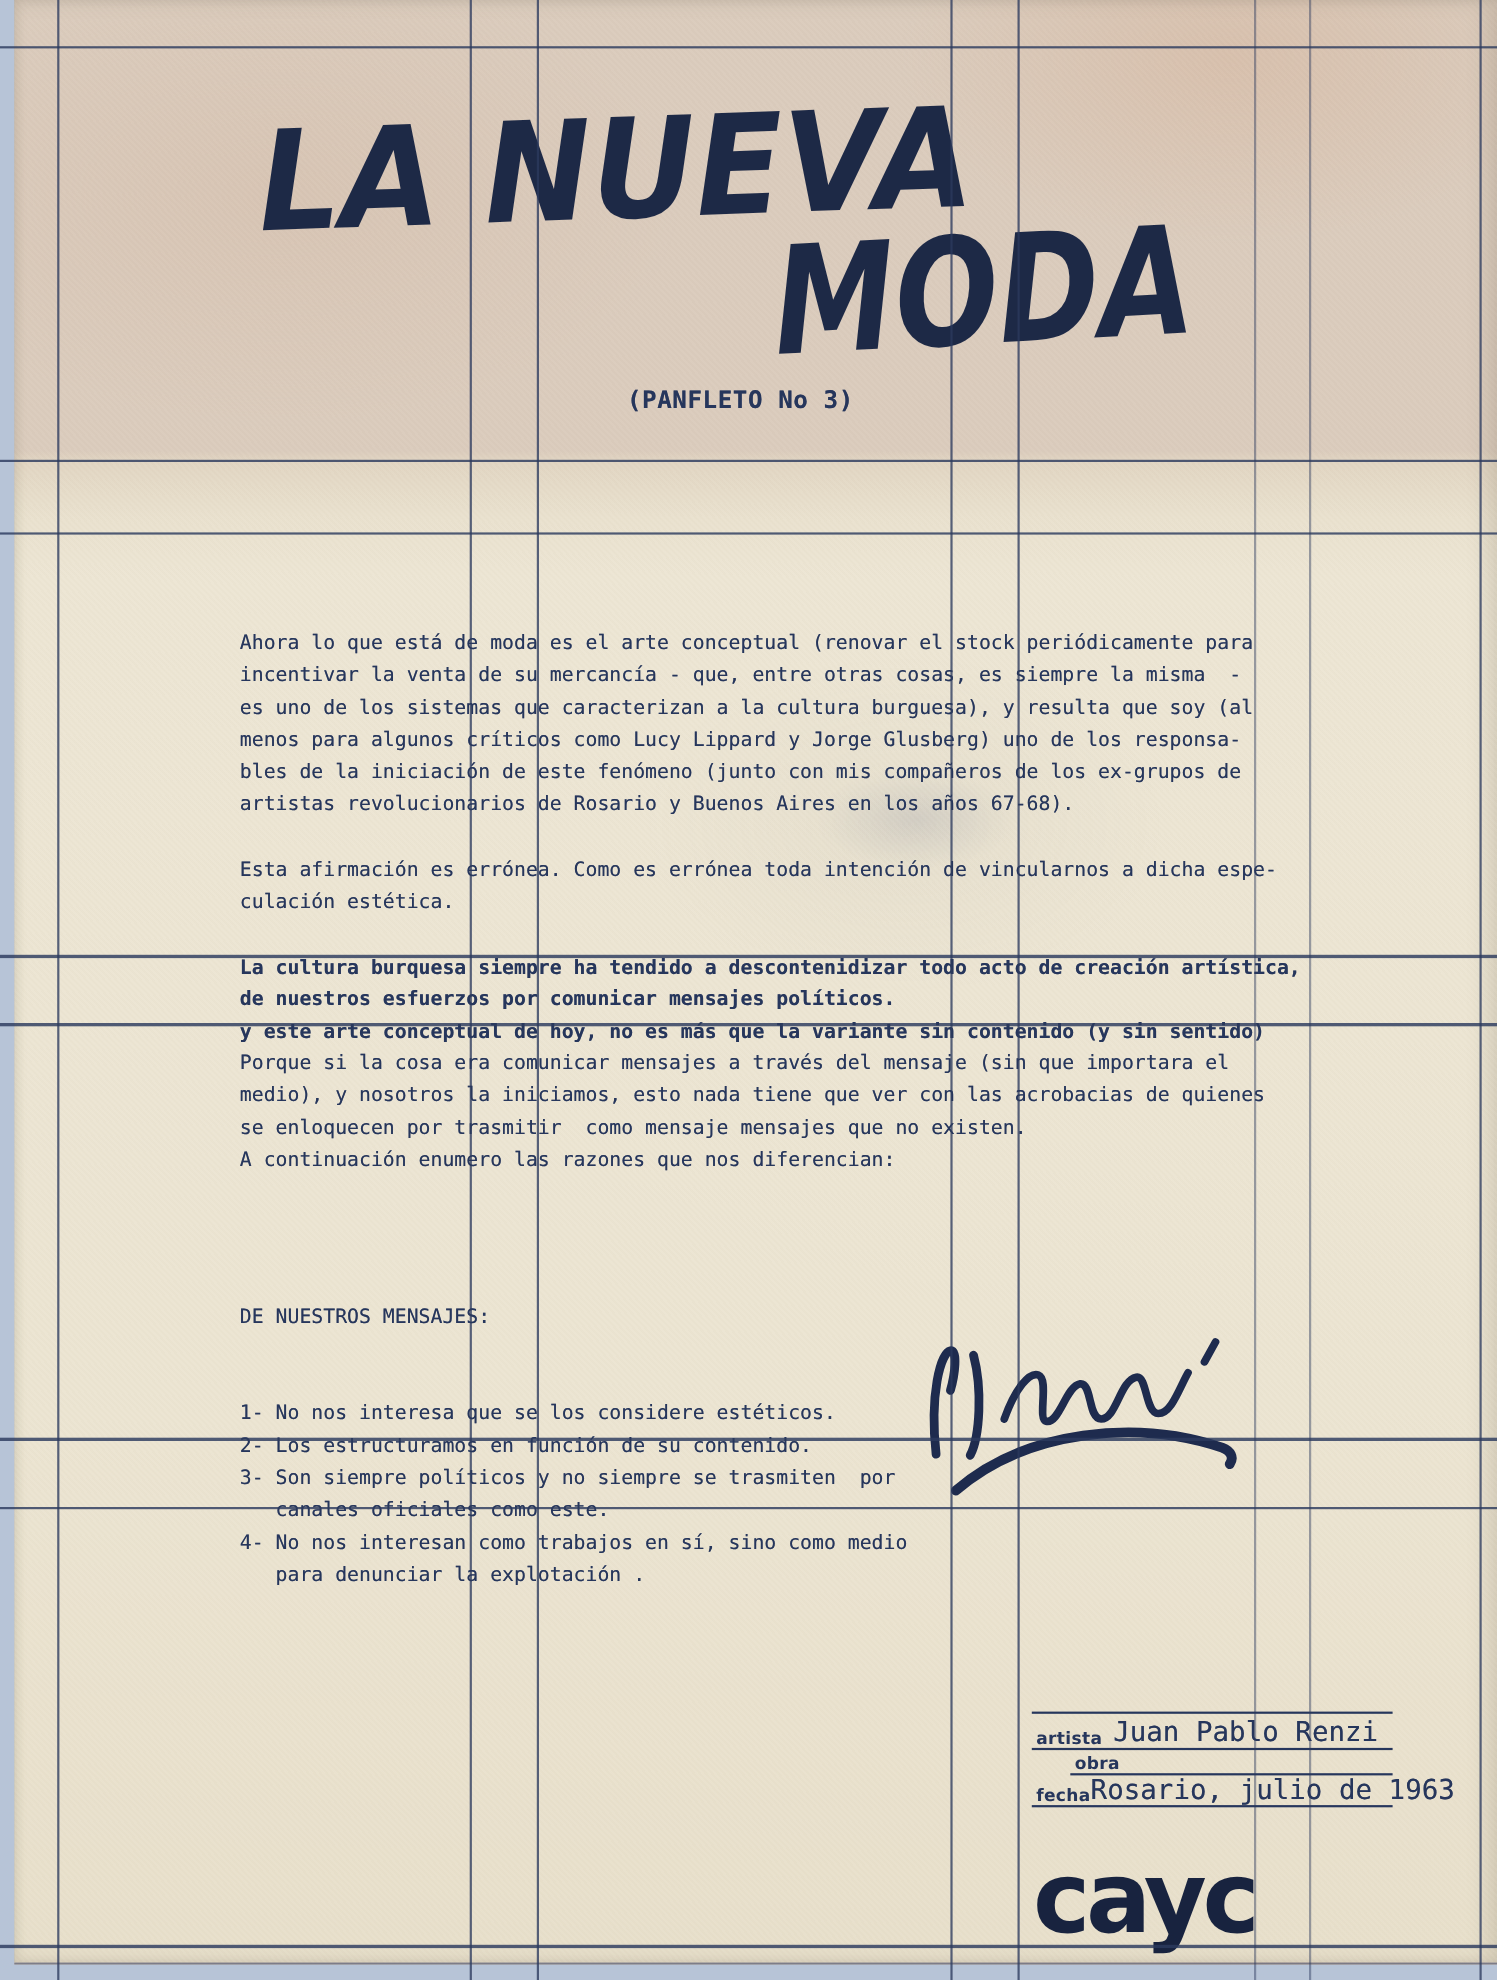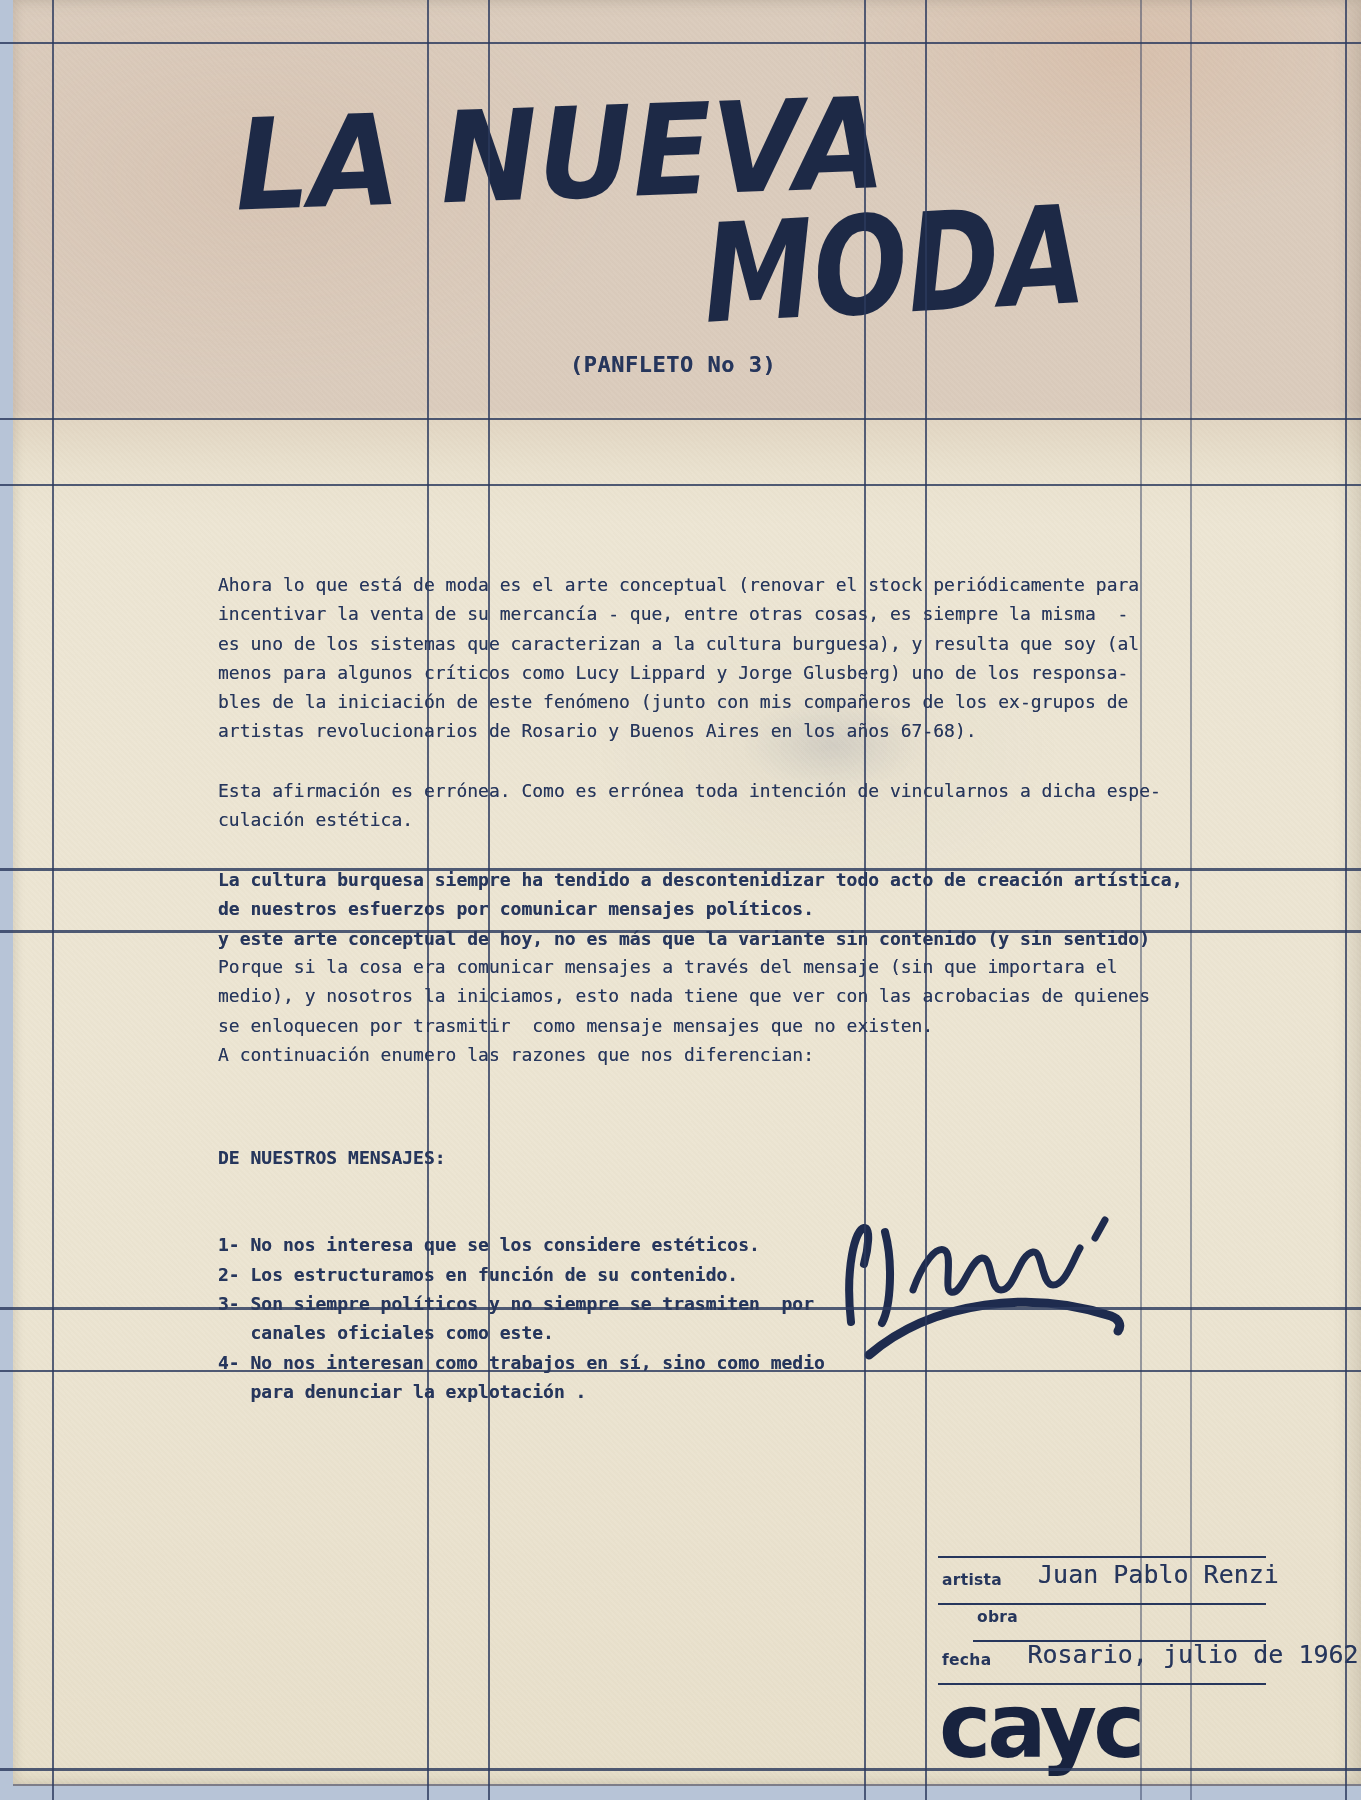--- a/index.html
+++ b/index.html
@@ -28,21 +28,21 @@
   .subtitle{position:absolute;left:557px;top:352px;color:#26365c;font-family:"DejaVu Sans Mono","Liberation Mono",monospace;
         font-weight:bold;font-size:22px;letter-spacing:.5px;text-shadow:0 0 .5px rgba(38,54,92,.6);}
   
   .title-svg{position:absolute;left:0;top:0;width:1361px;height:430px;}
   .hand{font-family:"DejaVu Sans","Liberation Sans",sans-serif;font-style:italic;font-weight:bold;fill:#1d2946;}
   
   .sig-svg{position:absolute;left:780px;top:1190px;width:360px;height:190px;}
   .sig-svg path{fill:none;stroke:#1e2b4e;stroke-linecap:round;stroke-linejoin:round;}
   
   .credits{position:absolute;left:925px;top:1556px;width:328px;border-top:2.5px solid #26365c;color:#26365c;}
-  .crow{border-bottom:2.5px solid #26365c;display:flex;align-items:flex-end;padding:1px 0 14px 4px;gap:36px;}
+  .crow{border-bottom:2.5px solid #26365c;display:flex;align-items:flex-end;padding:1px 0 0 4px;}
   .crow.r1{height:30px;} .crow.r2{height:20px;margin-left:35px;} .crow.r3{height:26px;justify-content:space-between;}
   .clabel{font-family:"DejaVu Sans","Liberation Sans",sans-serif;font-weight:bold;font-size:15.5px;width:70px;letter-spacing:.3px;}
   .cvalue{font-family:"DejaVu Sans Mono","Liberation Mono",monospace;font-size:25px;white-space:pre;text-shadow:0 0 .5px rgba(38,54,92,.55);}
   
   .cayc{position:absolute;left:926px;top:1674px;color:#18233f;font-family:"DejaVu Sans","Liberation Sans",sans-serif;
         font-weight:bold;font-size:88px;letter-spacing:-4px;transform:scaleY(1.02);}
 </style>
 </head>
 <body>
 
@@ -54,21 +54,21 @@
       <text class="hand" x="222" y="198" font-size="126" textLength="650" lengthAdjust="spacingAndGlyphs" transform="rotate(-2 550 160)">LA NUEVA</text>
       <text class="hand" x="690" y="312" font-size="136" textLength="382" lengthAdjust="spacingAndGlyphs" transform="rotate(-3 880 260)">MODA</text>
     </svg>
 
     <div class="subtitle">(PANFLETO No 3)</div>
 
     <div class="para" style="top:570px;"><div class="tline">Ahora lo que está de moda es el arte conceptual (renovar el stock periódicamente para</div><div class="tline">incentivar la venta de su mercancía - que, entre otras cosas, es siempre la misma  -</div><div class="tline">es uno de los sistemas que caracterizan a la cultura burguesa), y resulta que soy (al</div><div class="tline">menos para algunos críticos como Lucy Lippard y Jorge Glusberg) uno de los responsa-</div><div class="tline">bles de la iniciación de este fenómeno (junto con mis compañeros de los ex-grupos de</div><div class="tline">artistas revolucionarios de Rosario y Buenos Aires en los años 67-68).</div></div>
     <div class="para" style="top:776px;"><div class="tline">Esta afirmación es errónea. Como es errónea toda intención de vincularnos a dicha espe-</div><div class="tline">culación estética.</div></div>
     <div class="para" style="top:865px;font-weight:bold;"><div class="tline">La cultura burquesa siempre ha tendido a descontenidizar todo acto de creación artística,</div><div class="tline">de nuestros esfuerzos por comunicar mensajes políticos.</div><div class="tline">y este arte conceptual de hoy, no es más que la variante sin contenido (y sin sentido)</div></div>
     <div class="para" style="top:952px;"><div class="tline">Porque si la cosa era comunicar mensajes a través del mensaje (sin que importara el</div><div class="tline">medio), y nosotros la iniciamos, esto nada tiene que ver con las acrobacias de quienes</div><div class="tline">se enloquecen por trasmitir  como mensaje mensajes que no existen.</div><div class="tline">A continuación enumero las razones que nos diferencian:</div></div>
-    <div class="para" style="top:1084px;font-weight:bold;">
+    <div class="para" style="top:1124px;">
       <div class="tline">DE NUESTROS MENSAJES:</div>
       <div><div class="tline">1- No nos interesa que se los considere estéticos.</div><div class="tline">2- Los estructuramos en función de su contenido.</div><div class="tline">3- Son siempre políticos y no siempre se trasmiten  por</div><div class="tline">   canales oficiales como este.</div><div class="tline">4- No nos interesan como trabajos en sí, sino como medio</div><div class="tline">   para denunciar la explotación .</div></div>
     </div>
 
     <svg class="sig-svg" viewBox="0 0 360 190">
       <path d="M58,132 C52,78 62,40 71,38 C78,37 75,60 71,74" stroke-width="8"></path>
       <path d="M92,42 C100,72 98,116 89,133" stroke-width="8"></path>
       <path d="M120,100 C130,72 143,57 151,60 C161,64 150,100 158,102 C170,105 176,70 189,68 C200,67 196,100 208,100 C222,100 225,65 240,62 C250,60 248,95 260,95 C272,95 279,72 287,58" stroke-width="7"></path>
       <path d="M302,48 L312,30" stroke-width="7"></path>
       <path d="M76,165 C140,110 240,100 318,126 C326,129 329,135 325,141" stroke-width="9"></path>
@@ -78,21 +78,21 @@
       <div class="crow r1">
         <span class="clabel">artista</span>
         <span class="cvalue">Juan Pablo Renzi</span>
       </div>
       <div class="crow r2">
         <span class="clabel">obra</span>
         <span class="cvalue"></span>
       </div>
       <div class="crow r3">
         <span class="clabel">fecha</span>
-        <span class="cvalue">Rosario, julio de 1962</span>
+        <span class="cvalue">Rosario, julio de 1963</span>
       </div>
     </div>
 
     <div class="cayc">cayc</div>
   </div>
 
   <div>
     <div class="hline" style="top:42px;height:2px;"></div>
     <div class="hline" style="top:418px;height:2px;"></div>
     <div class="hline" style="top:484px;height:2px;"></div>

